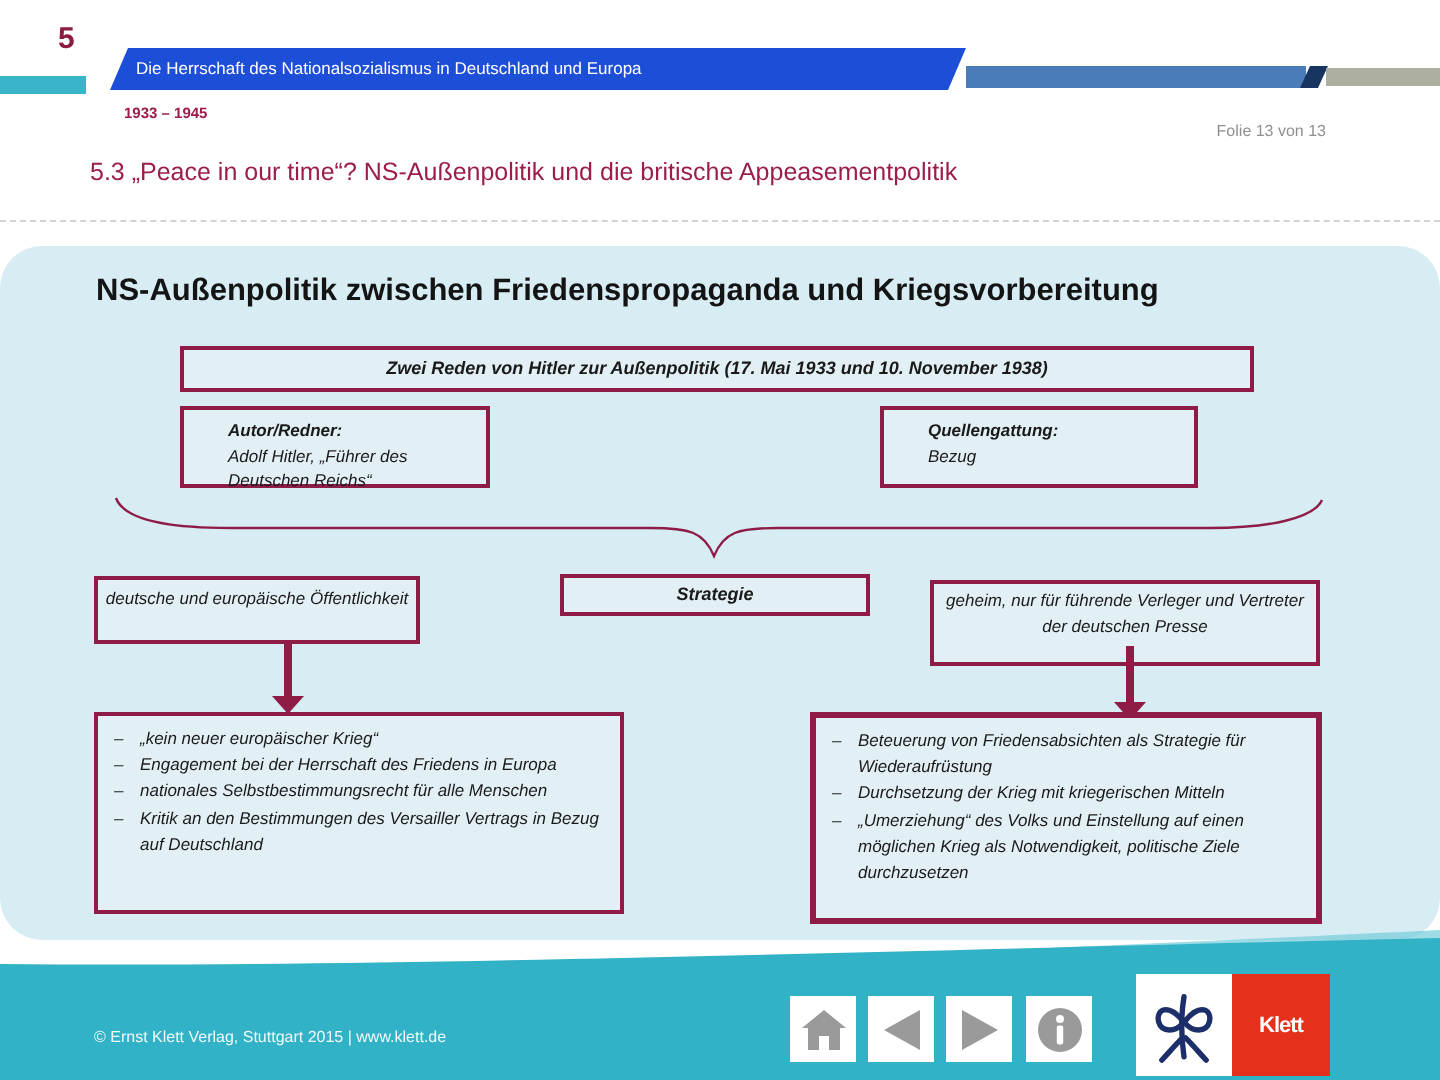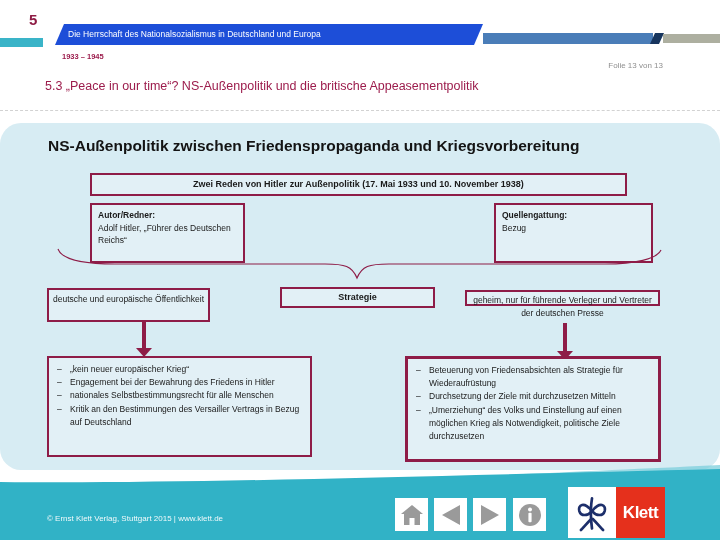--- a/index.html
+++ b/index.html
@@ -26,34 +26,34 @@
                    font-size:8px; color:#8f8f8f;margin-top:48px; }
   .chapter-years { position:absolute; left:62px; top:52px; font-size:7.5px; font-weight:bold; color:#9c1c4c; }
   .slide-title { position:absolute; left:45px; top:79px; width:640px;
                  font-size:12.5px; font-weight:normal; color:#9c1c4c; }
   .divider-dashed { position:absolute; left:0; top:110px; width:720px; border-top:1px dashed #d2d2d2; }
 
   
   .content { position:absolute; left:0; top:123px; width:720px; height:347px; background:#d7ecf3;border-radius:21px; }
   .content-heading { position:absolute; left:48px; top:14px; width:660px;
                      font-size:15.5px; font-weight:bold; color:#141414; }
-  .box { position:absolute; border:2px solid #8e1c47; background:#e2f0f6; color:#1a1a1a; }
+  .box { position:absolute; border:2px solid #8e1c47; background:#e2f0f6; color:#1a1a1a;font-style:italic; }
   .source-box { left:90px; top:50px; width:537px; height:23px;
                 font-size:9px; font-weight:bold; text-align:center; line-height:19px; }
-  .info-box { top:80px; height:60px; font-size:8.5px; line-height:12.5px; padding:4px 6px; }
+  .info-box { top:80px; height:41px; font-size:8.5px; line-height:12.5px; padding:4px 22px; }
   .info-box .lbl { font-weight:bold; }
   .info-box-1 { left:90px;  width:155px; }
   .info-box-2 { left:277px; width:158px; }
-  .info-box-3 { left:494px; width:159px; }
+  .info-box-3 { left:440px; width:159px; }
   .brace-svg { position:absolute; left:40px; top:122px; width:640px; height:40px; }
   .audience-left  { left:47px;  top:165px; width:163px; height:34px; text-align:center;
                     font-size:8.5px; line-height:13px; padding-top:3px; }
   .addressee-box  { left:280px; top:164px; width:155px; height:21px; text-align:center;
                     font-size:9px; font-weight:bold; line-height:17px; }
-  .audience-right { left:465px; top:167px; width:195px; height:16px; text-align:center;
+  .audience-right { left:465px; top:167px; width:195px; height:43px; text-align:center;
                     font-size:8.5px; line-height:13px; padding-top:2px; }
   .arrow-line { position:absolute; width:4px; background:#8e1c47; }
   .arrow-head { position:absolute; width:0; height:0;
                 border-left:8px solid transparent; border-right:8px solid transparent;
                 border-top:9px solid #8e1c47; }
   .arrow-line-left  { left:142px; top:199px; height:27px; }
   .arrow-head-left  { left:136px; top:225px; }
   .arrow-line-right { left:563px; top:200px; height:29px; }
   .arrow-head-right { left:557px; top:228px; }
   .points-box { font-size:8.5px; line-height:13.2px; padding:5px 8px 0 8px; }
@@ -66,21 +66,21 @@
   .footer-wave { position:absolute; left:0; top:464px; width:720px; height:76px; }
   .copyright { position:absolute; left:47px; top:514px; font-size:8px; color:rgba(255,255,255,0.93); }
   .nav-button { position:absolute; top:498px; width:33px; height:33px; background:#ffffff;
                 display:flex; align-items:center; justify-content:center; cursor:pointer; }
   .nav-home    { left:395px; }
   .nav-back    { left:434px; }
   .nav-forward { left:473px; }
   .nav-info    { left:513px; }
   .logo { position:absolute; left:568px; top:487px; width:97px; height:51px; display:flex; }
   .logo-mark { width:48px; height:51px; background:#ffffff; display:flex; align-items:center; justify-content:center; }
-  .logo-word { width:49px; height:51px; background:#e5301c; color:#ffffff; font-size:17px; font-weight:bold;
+  .logo-word { width:49px; height:51px; background:#e5301c; color:#ffffff; font-size:11px; font-weight:bold;
                display:flex; align-items:center; justify-content:center; letter-spacing:-0.5px; }
 </style>
 </head>
 <body>
 
 <div id="slide">
 
   <div class="chapter-number">5</div>
   <div class="teal-accent"></div>
   <div class="chapter-banner">
@@ -121,39 +121,39 @@
     <div class="arrow-line arrow-line-right"></div>
     <div class="arrow-head arrow-head-right"></div>
 
     <div class="box points-box points-left">
         <div class="dash-item">
           <span class="dash">–</span>
           <span>„kein neuer europäischer Krieg“</span>
         </div>
         <div class="dash-item">
           <span class="dash">–</span>
-          <span>Engagement bei der Bewahrung des Friedens in Hitler</span>
+          <span>Engagement bei der Herrschaft des Friedens in Europa</span>
         </div>
         <div class="dash-item">
           <span class="dash">–</span>
           <span>nationales Selbstbestimmungsrecht für alle Menschen</span>
         </div>
         <div class="dash-item">
           <span class="dash">–</span>
           <span>Kritik an den Bestimmungen des Versailler Vertrags in Bezug auf Deutschland</span>
         </div>
       </div>
     <div class="box points-box points-right">
         <div class="dash-item">
           <span class="dash">–</span>
           <span>Beteuerung von Friedensabsichten als Strategie für Wiederaufrüstung</span>
         </div>
         <div class="dash-item">
           <span class="dash">–</span>
-          <span>Durchsetzung der Ziele mit durchzusetzen Mitteln</span>
+          <span>Durchsetzung der Krieg mit kriegerischen Mitteln</span>
         </div>
         <div class="dash-item">
           <span class="dash">–</span>
           <span>„Umerziehung“ des Volks und Einstellung auf einen möglichen Krieg als Notwendigkeit, politische Ziele durchzusetzen</span>
         </div>
       </div>
   </div>
 
   <svg class="footer-wave" viewBox="0 0 720 76" preserveAspectRatio="none">
     <path d="M 380 17 C 520 10, 640 5, 720 1 L 720 8 C 600 10, 480 15, 380 19 Z" fill="#7ccfdc" opacity="0.75"></path>

